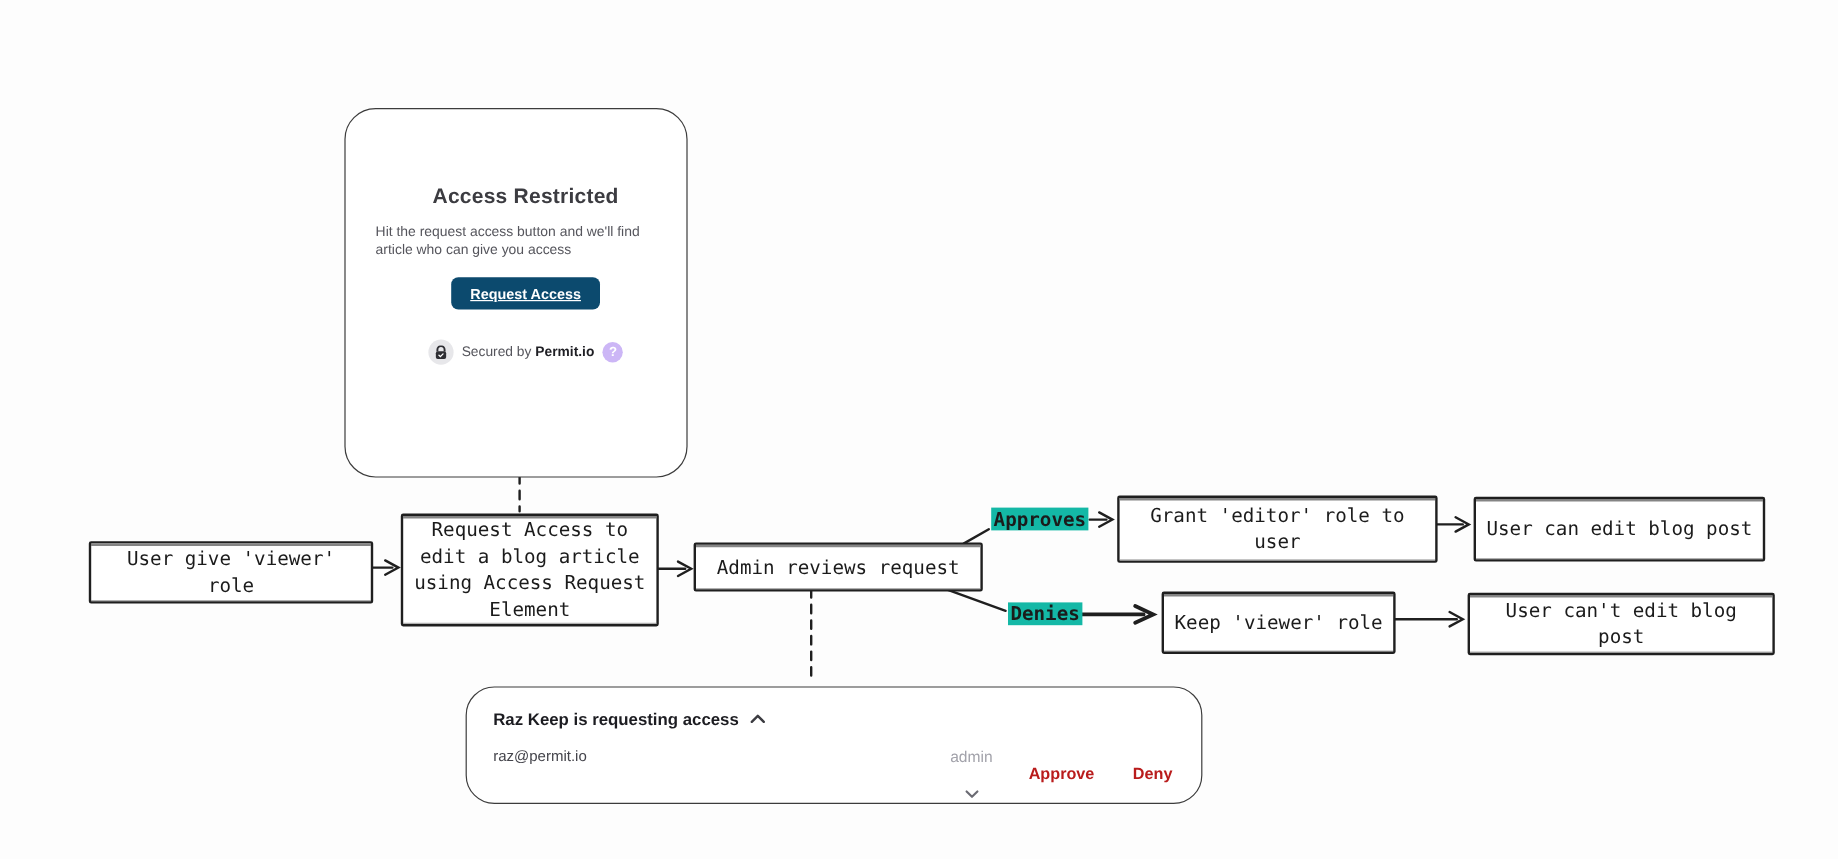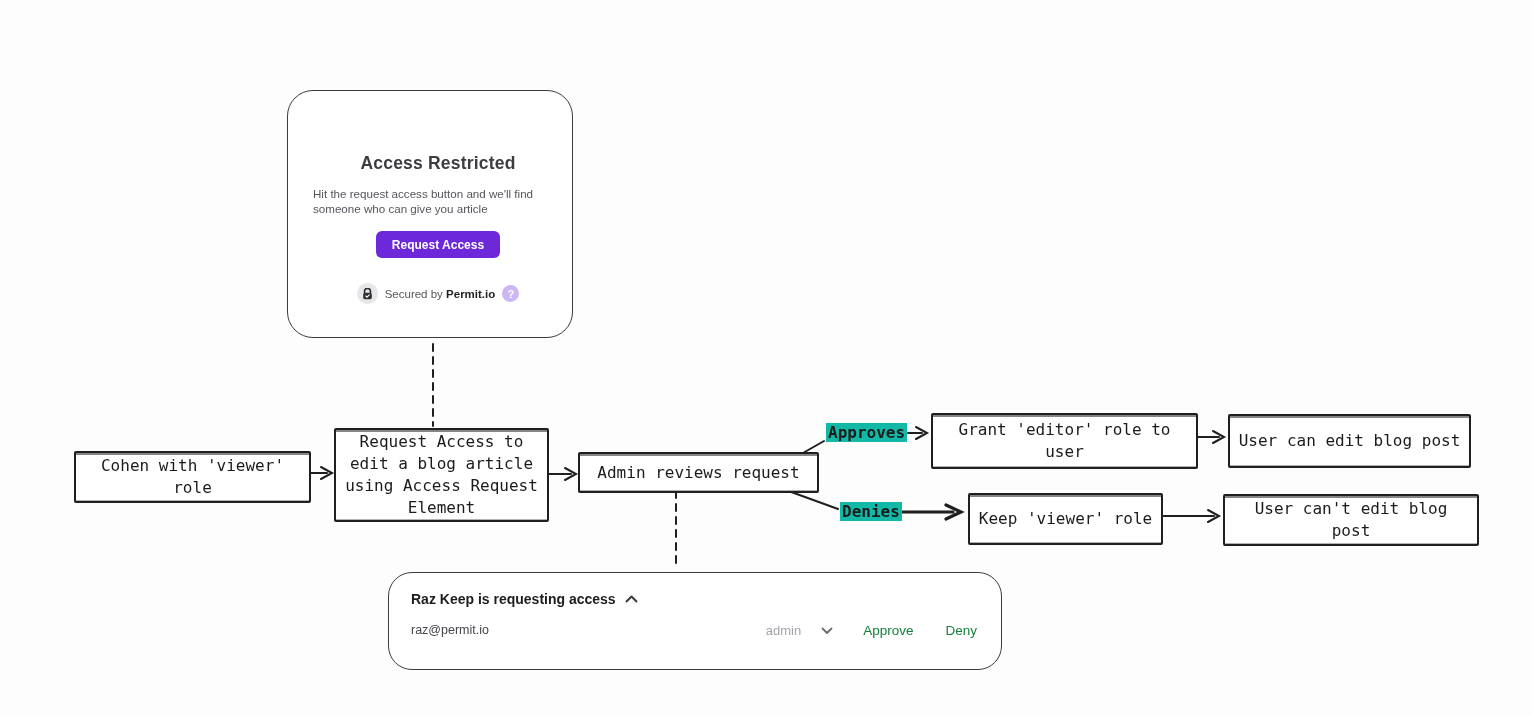--- a/index.html
+++ b/index.html
@@ -17,30 +17,30 @@
     font-family:"DejaVu Sans Mono","Liberation Mono",monospace;
     font-size:16px;line-height:22px;color:#1b1b1b;text-align:center;
   }
   .edge-label{
     position:absolute;font-family:"DejaVu Sans Mono","Liberation Mono",monospace;
     font-size:16px;font-weight:700;color:#1b1b1b;background:#14b8a6;padding:0 2px;
   }
 
   
   .access-card{
-    position:absolute;left:287px;top:90px;width:286px;height:248px;
+    position:absolute;left:287px;top:90px;width:286px;height:308px;
     background:#ffffff;border:1.6px solid #3c3c3c;border-radius:26px;
     display:flex;flex-direction:column;align-items:center;box-sizing:border-box;padding-left:16px;
   }
   .access-card .title{margin-top:62px;font-size:17.5px;font-weight:700;color:#3c3c41;letter-spacing:.2px;}
   .access-card .desc{margin-top:13px;width:250px;font-size:11.6px;line-height:14.5px;color:#55555c;text-align:left;}
   .request-btn{
     margin-top:15px;width:124px;height:27px;border:none;border-radius:6px;
-    background:#6d28d9;color:#ffffff;font-family:"Liberation Sans",sans-serif;
-    font-size:12px;font-weight:700;display:flex;align-items:center;justify-content:center;cursor:pointer;
+    background:#0c4a6e;color:#ffffff;font-family:"Liberation Sans",sans-serif;
+    font-size:12px;font-weight:700;display:flex;align-items:center;justify-content:center;cursor:pointer;text-decoration:underline;
   }
   .secured-row{margin-top:25px;display:flex;align-items:center;gap:7px;}
   .lock-badge{width:21px;height:21px;border-radius:50%;background:#e7e7ea;display:flex;align-items:center;justify-content:center;}
   .secured-text{font-size:11.5px;color:#55555c;}
   .secured-text b{color:#1f1f24;font-weight:700;}
   .help-badge{
     width:17px;height:17px;border-radius:50%;background:#ccb6f6;color:#ffffff;
     font-size:11px;font-weight:700;display:flex;align-items:center;justify-content:center;cursor:pointer;
   }
 
@@ -48,23 +48,23 @@
   .review-card{
     position:absolute;left:388px;top:572px;width:614px;height:98px;
     background:#ffffff;border:1.6px solid #3c3c3c;border-radius:24px;box-sizing:border-box;
     padding:18px 24px 0 22px;
   }
   .review-title-row{display:flex;align-items:center;gap:9px;}
   .review-title{font-size:14px;font-weight:700;color:#1c1c21;}
   .review-body-row{margin-top:16px;display:flex;align-items:flex-start;justify-content:space-between;}
   .review-email{font-size:12.5px;color:#44444b;}
   .review-controls{display:flex;align-items:center;}
-  .role-select{display:flex;align-items:center;gap:20px;cursor:pointer;margin-right:30px;}
+  .role-select{display:flex;align-items:center;gap:20px;cursor:pointer;margin-right:30px;flex-direction:column;}
   .role-value{font-size:13px;color:#a3a3ab;}
-  .link-btn{font-size:13.5px;font-weight:400;color:#15803d;cursor:pointer;}
+  .link-btn{font-size:13.5px;font-weight:700;color:#b91c1c;cursor:pointer;}
   .approve-btn{margin-right:32px;}
   .chev{display:block;}
 </style>
 </head>
 <body>
 
 <div class="canvas">
 
   <svg class="connectors" viewBox="0 0 1532 716" fill="none" stroke="#1f1f1f" stroke-width="2" stroke-linecap="round">
 
@@ -82,42 +82,42 @@
 
     <path d="M1182 437 H1219 M1213 431 L1224 437 L1213 443"></path>
 
     <path d="M783 489 L838 509"></path>
 
     <path d="M900 512 H953 M946 505 L961 512 L946 519" stroke-width="3.2"></path>
 
     <path d="M1147 516 H1214 M1208 510 L1219 516 L1208 522"></path>
   </svg>
 
-  <div class="fnode" style="left:74px;top:451px;width:219px;height:48px;padding:0 7px;">Cohen with 'viewer' role</div>
+  <div class="fnode" style="left:74px;top:451px;width:219px;height:48px;padding:0 7px;">User give 'viewer' role</div>
 
   <div class="fnode" style="left:578px;top:452px;width:227px;height:37px;padding:0 5px;">Admin reviews request</div>
 
   <div class="fnode" style="left:334px;top:428px;width:201px;height:90px;padding:0 5px;">Request Access to edit a blog article using Access Request Element</div>
 
   <div class="fnode" style="left:931px;top:413px;width:251px;height:52px;padding:0 6px;">Grant 'editor' role to user</div>
 
   <div class="fnode" style="left:1228px;top:414px;width:229px;height:50px;padding:0 5px;">User can edit blog post</div>
 
   <div class="fnode" style="left:968px;top:493px;width:179px;height:48px;padding:0 6px;">Keep 'viewer' role</div>
 
   <div class="fnode" style="left:1223px;top:494px;width:240px;height:48px;padding:0 6px;">User can't edit blog post</div>
 
   <div class="edge-label" style="left:826px;top:423px;">Approves</div>
   <div class="edge-label" style="left:840px;top:502px;">Denies</div>
 
   <div class="access-card">
     <div class="title">Access Restricted</div>
     <div class="desc">
       <span>Hit the request access button and we'll find</span><br>
-      <span>someone who can give you article</span>
+      <span>article who can give you access</span>
     </div>
     <button class="request-btn">Request Access</button>
     <div class="secured-row">
       <span class="lock-badge">
         <svg width="11" height="12" viewBox="0 0 11 12">
           <path d="M2.5 5 V3.4 a3 3 0 0 1 6 0 V5" stroke="#2e2e33" stroke-width="1.6" fill="none"></path>
           <rect x="1.2" y="4.8" width="8.6" height="6.4" rx="1.6" fill="#2e2e33"></rect>
           <path d="M3.8 8 l1.2 1.2 2.2-2.3" stroke="#ffffff" stroke-width="1.1" fill="none" stroke-linecap="round"></path>
         </svg>
       </span>

